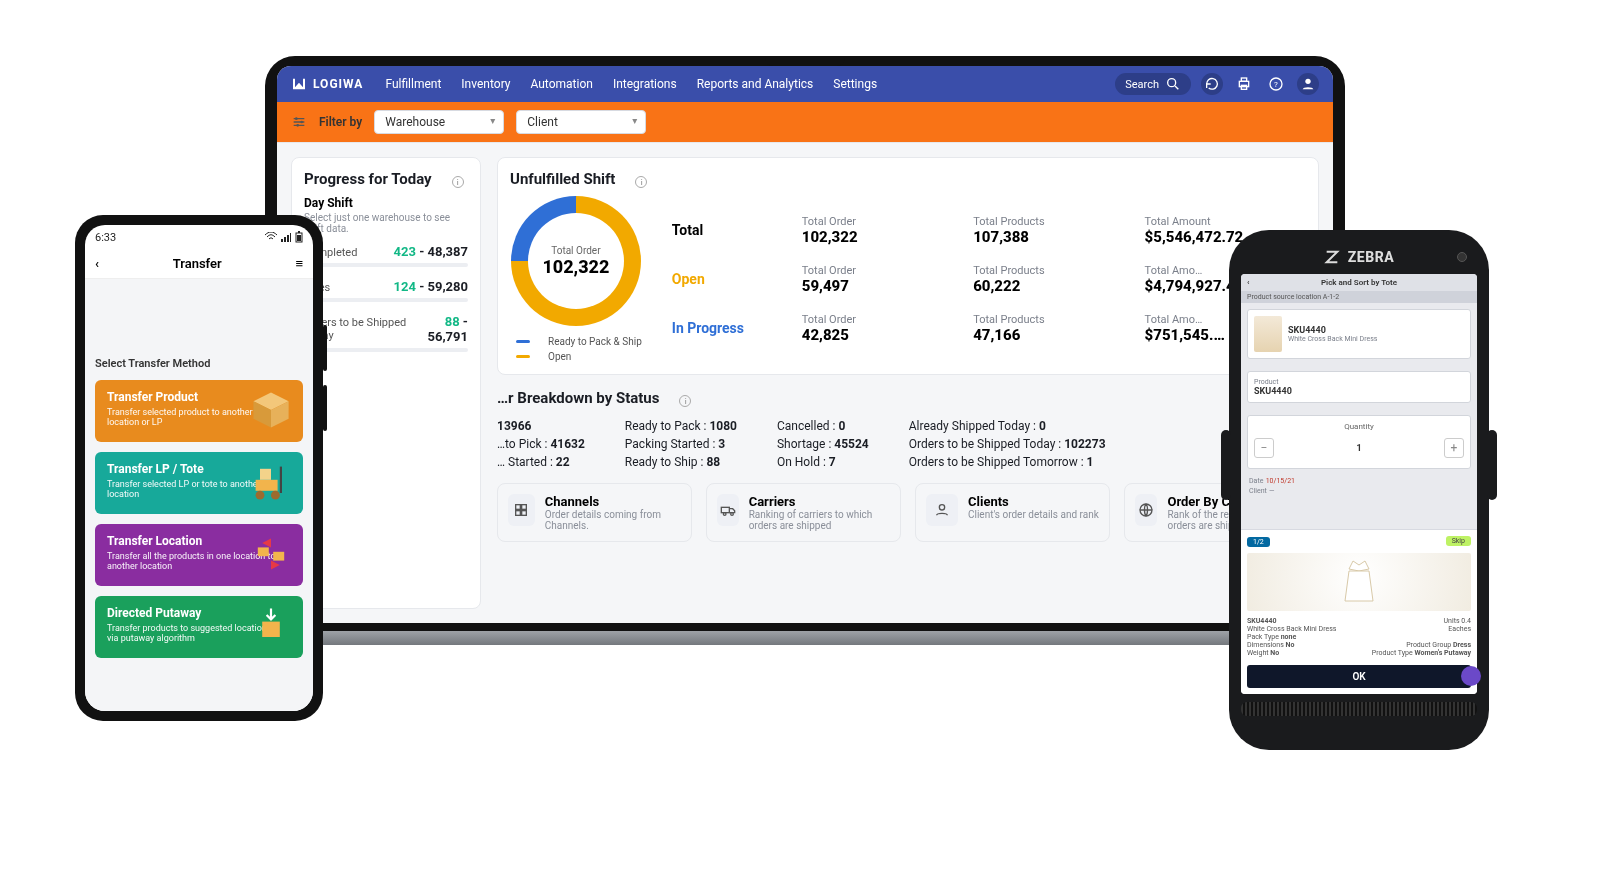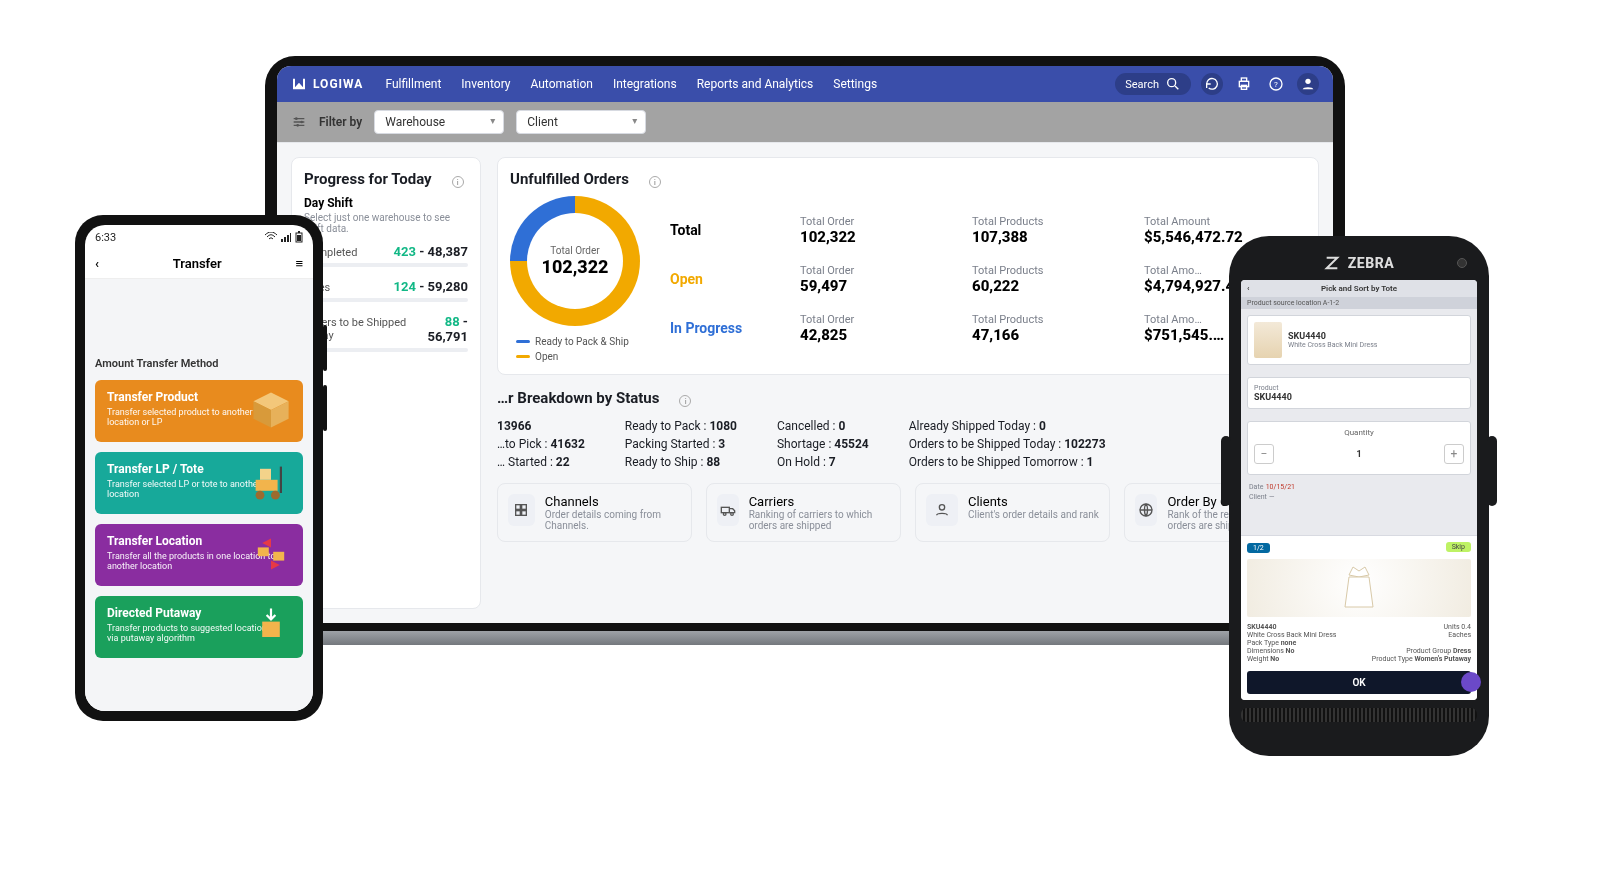--- a/index.html
+++ b/index.html
@@ -17,21 +17,21 @@
 .brand { display: flex; align-items: center; font-weight: 700; letter-spacing: 1px; margin-right: 22px; }
 .brand svg { margin-right: 6px; }
 .nav-items { display: flex; gap: 20px; }
 .nav-items span { cursor: pointer; }
 .nav-right { margin-left: auto; display: flex; align-items: center; gap: 10px; }
 .search-pill { background: #2d3e88; border-radius: 14px; padding: 3px 10px; display: flex; align-items: center; gap: 6px; font-size: 11px; }
 .icon-btn { width: 22px; height: 22px; border-radius: 50%; display: flex; align-items: center; justify-content: center; color: #fff; }
 .icon-btn.solid { background: #2d3e88; }
 
 
-.filterbar { display: flex; align-items: center; gap: 12px; padding: 8px 14px; background: #a3a3a3; border-bottom: 1px solid #e6e8ec; font-size: 12px; color: #333; }
+.filterbar { display: flex; align-items: center; gap: 12px; padding: 8px 14px; background: #f97316; border-bottom: 1px solid #e6e8ec; font-size: 12px; color: #333; }
 .filterbar .select { border: 1px solid #d7dae1; border-radius: 4px; padding: 4px 30px 4px 10px; font-size: 12px; color: #333; position: relative; min-width: 130px; background: #fff; }
 .filterbar .select::after { content: "▾"; position: absolute; right: 8px; top: 4px; color: #888; font-size: 10px; }
 
 
 .main { display: flex; gap: 16px; padding: 14px; flex: 1; overflow: hidden; }
 .col-left { width: 190px; display: flex; flex-direction: column; gap: 12px; }
 .col-right { flex: 1; display: flex; flex-direction: column; gap: 14px; }
 
 .card { background: #fff; border: 1px solid #e6e8ec; border-radius: 8px; padding: 12px; }
 .card-title { font-weight: 700; font-size: 15px; color: #1a1d24; display: flex; align-items: flex-end; gap: 20px; margin-bottom: 8px; }
@@ -47,40 +47,40 @@
 .progress-bar > i { display: block; height: 100%; background: #12b886; }
 
 
 .unf-body { display: flex; gap: 30px; align-items: center; }
 .donut-wrap { text-align: center; }
 .donut { width: 130px; height: 130px; border-radius: 50%; background: conic-gradient(#f2a900 0 75%, #2f6fd6 75% 100%); display: flex; align-items: center; justify-content: center; margin: 0 auto 10px; }
 .donut-hole { width: 96px; height: 96px; border-radius: 50%; background: #fff; display: flex; flex-direction: column; align-items: center; justify-content: center; }
 .donut-hole .t { font-size: 10px; color: #666; }
 .donut-hole .v { font-size: 18px; font-weight: 800; }
 .legend { font-size: 10px; color: #555; display: flex; flex-direction: column; gap: 4px; padding-left: 6px; }
-.legend span { display: flex; align-items: center; gap: 5px; }
+.legend span { display: flex; align-items: center; gap: 18px; }
 .legend i { width: 14px; height: 3px; border-radius: 2px; display: inline-block; }
 
 .unf-grid { flex: 1; display: grid; grid-template-columns: 120px repeat(3,1fr); row-gap: 18px; column-gap: 10px; align-items: center; font-size: 12px; }
 .unf-grid .row-lbl { font-weight: 700; font-size: 14px; }
 .unf-grid .row-lbl.open { color: #f2a900; }
 .unf-grid .row-lbl.inp { color: #2f6fd6; }
 .stat .s-lbl { color: #7a7f8a; font-size: 11px; }
 .stat .s-val { font-weight: 800; font-size: 15px; }
 
 
 .breakdown-cols { display: flex; gap: 40px; font-size: 12px; color: #1a1d24; padding: 4px 0 10px; }
 .breakdown-cols ul { list-style: none; }
 .breakdown-cols li { margin-bottom: 4px; }
 .breakdown-cols b { font-weight: 700; }
 
 .tiles { display: flex; gap: 14px; }
 .tile { flex: 1; border: 1px solid #e6e8ec; border-radius: 8px; padding: 10px; display: flex; gap: 10px; align-items: flex-start; }
 .tile-icon { width: 32px; height: 32px; border-radius: 6px; background: #eef0f5; display: flex; align-items: center; justify-content: center; color: #555; }
-.tile-txt .t { font-weight: 400; font-size: 13px; }
+.tile-txt .t { font-weight: 700; font-size: 13px; }
 .tile-txt .s { font-size: 10px; color: #8a8f99; }
 
 
 .phone { position: absolute; left: 75px; top: 215px; width: 248px; height: 506px; background: #111; border-radius: 28px; padding: 10px; }
 .phone-rails::before, .phone-rails::after { content: ""; position: absolute; width: 4px; height: 46px; background: #111; border-radius: 3px; right: -4px; }
 .phone-rails::before { top: 110px; } .phone-rails::after { top: 170px; }
 .phone-inner { width: 100%; height: 100%; background: #fff; border-radius: 20px; overflow: hidden; display: flex; flex-direction: column; }
 .status-bar { height: 24px; display: flex; align-items: center; justify-content: space-between; padding: 0 10px; font-size: 11px; color: #222; }
 .status-right { display: flex; gap: 4px; align-items: center; }
 .screen-hdr { height: 30px; display: flex; align-items: center; justify-content: space-between; padding: 0 10px; border-bottom: 1px solid #eee; font-size: 13px; font-weight: 600; }
@@ -89,21 +89,21 @@
 .opt { border-radius: 6px; padding: 10px 12px; color: #fff; margin-bottom: 10px; position: relative; min-height: 62px; }
 .opt .ot { font-weight: 700; font-size: 12px; margin-bottom: 3px; }
 .opt .os { font-size: 9px; opacity: .95; max-width: 170px; }
 .opt-illus { position: absolute; right: 10px; top: 8px; width: 44px; height: 44px; }
 .c-orange { background: #e88b1e; }
 .c-teal   { background: #17a99a; }
 .c-purple { background: #8a2da0; }
 .c-green  { background: #1aa05c; }
 
 
-.zebra { position: absolute; right: 110px; top: 236px; width: 260px; height: 520px; background: #1a1b1d; border-radius: 40px; padding: 14px 12px; }
+.zebra { position: absolute; right: 110px; top: 230px; width: 260px; height: 520px; background: #1a1b1d; border-radius: 40px; padding: 14px 12px; }
 .zebra-top { height: 26px; display: flex; align-items: center; justify-content: center; gap: 8px; color: #ddd; font-weight: 800; font-size: 14px; letter-spacing: .5px; }
 .zebra-cam { width: 10px; height: 10px; border-radius: 50%; background: #333; border: 1px solid #555; position: absolute; right: 22px; top: 22px; }
 .zebra-screen { background: #e9eaee; height: 420px; border-radius: 4px; margin-top: 4px; overflow: hidden; font-size: 9px; color: #333; display: flex; flex-direction: column; }
 .z-hdr { background: #dfe1e7; padding: 4px 8px; font-size: 8px; font-weight: 600; text-align: center; position: relative; }
 .z-hdr .back { position: absolute; left: 6px; top: 3px; }
 .z-strip { background: #cfd2da; padding: 2px 6px; font-size: 7px; color: #555; }
 .z-card { background: #fff; margin: 6px; border: 1px solid #d2d5db; border-radius: 3px; padding: 6px; }
 .z-row { display: flex; align-items: center; gap: 6px; }
 .z-thumb { width: 28px; height: 36px; background: linear-gradient(#f3e9d8,#e6d3b0); border-radius: 2px; }
 .z-pill { border: 1px solid #c7cad2; border-radius: 3px; padding: 4px 10px; font-size: 8px; text-align: center; line-height: 1.1; }
@@ -238,21 +238,21 @@
               <div class="progress-bar">
                   <i style="width:1%"></i>
                 </div>
             </div>
           </div>
         </div>
 
         <div class="col-right">
           <div class="card">
             <div class="card-title">
-                <span>Unfulfilled Orders</span>
+                <span>Unfulfilled Shift</span>
                 <span class="info-dot">i</span>
               </div>
             <div class="unf-body">
               <div class="donut-wrap">
                 <div class="donut">
                   <div class="donut-hole">
                     <span class="t">Total Order</span>
                     <span class="v">102,322</span>
                   </div>
                 </div>
@@ -423,21 +423,21 @@
             <rect x="2" y="4" width="4" height="6" fill="#222"></rect>
           </svg>
       </span>
     </div>
     <div class="screen-hdr">
       <span>‹</span>
       <span>Transfer</span>
       <span>≡</span>
     </div>
     <div class="phone-body">
-      <div class="sel">Amount Transfer Method</div>
+      <div class="sel">Select Transfer Method</div>
 
       <div class="opt c-orange">
         <div class="ot">Transfer Product</div>
         <div class="os">Transfer selected product to another location or LP</div>
         <svg class="opt-illus" viewBox="0 0 40 40">
             <polygon points="20,4 36,12 20,20 4,12" fill="#f3c77a"></polygon>
             <polygon points="4,12 20,20 20,36 4,28" fill="#d89a3a"></polygon>
             <polygon points="36,12 20,20 20,36 36,28" fill="#e7b15a"></polygon>
           </svg>
       </div>

